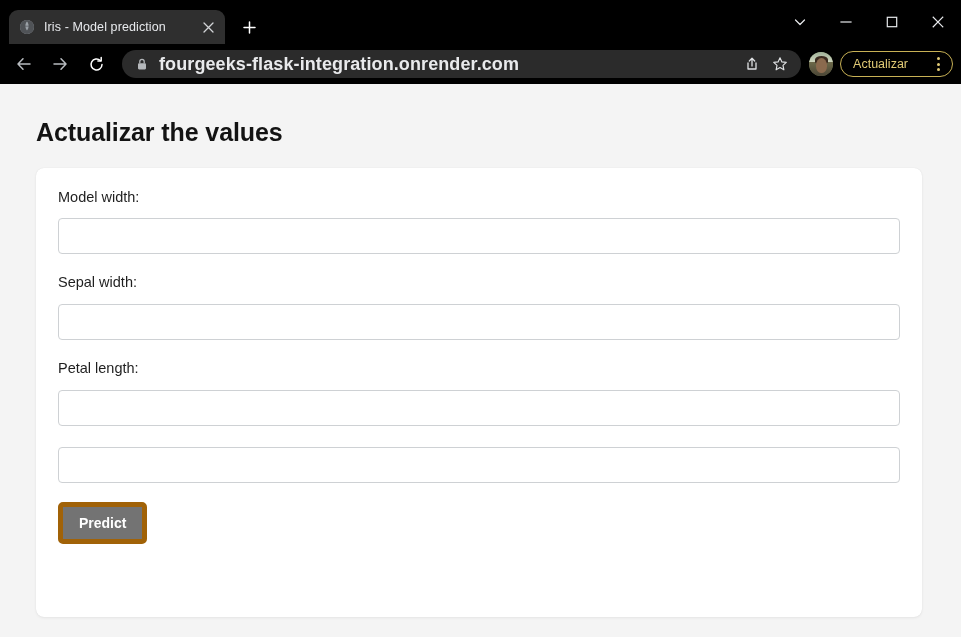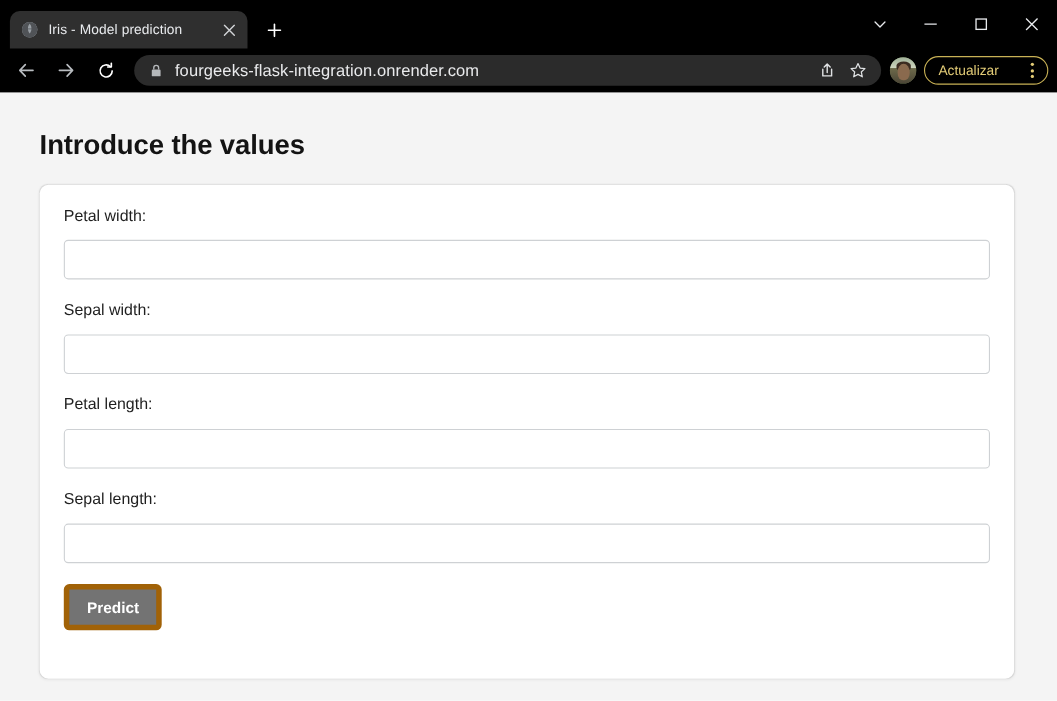--- a/index.html
+++ b/index.html
@@ -154,26 +154,27 @@
     height: 14px;
     flex: 0 0 14px;
     margin-right: 10px;
     color: #b5b8bb;
     display: block;
   }
   .lock-icon svg { display: block; }
 
   .omnibox-url {
     color: #e9eaec;
-    font-size: 15px;
+    font-size: 18px;
     white-space: nowrap;
     overflow: hidden;
     text-overflow: ellipsis;
     flex: 1 1 auto;
     letter-spacing: 0.1px;
+    font-weight: bold;
   }
 
   .omni-actions {
     display: flex;
     align-items: center;
     gap: 2px;
     margin-left: 6px;
   }
   .omni-icon {
     width: 26px;
@@ -443,40 +444,39 @@
       <span class="kebab">
         <i></i>
         <i></i>
         <i></i>
       </span>
     </div>
   </div>
 
   <div class="viewport">
 
-    <h1 class="page-title">Introduce the values</h1>
+    <h1 class="page-title">Actualizar the values</h1>
 
     <div class="card">
 
       <div class="field">
-        <label class="field-label">Petal width:</label>
+        <label class="field-label">Model width:</label>
         <input class="field-input" type="text" value="" style="">
       </div>
 
       <div class="field">
         <label class="field-label">Sepal width:</label>
         <input class="field-input" type="text" value="" style="">
       </div>
 
       <div class="field">
         <label class="field-label">Petal length:</label>
         <input class="field-input" type="text" value="" style="">
       </div>
 
       <div class="field">
-        <label class="field-label">Sepal length:</label>
         <input class="field-input" type="text" value="" style="">
       </div>
 
       <button class="predict-btn">Predict</button>
     </div>
   </div>
 </div>
 
 </body></html>

